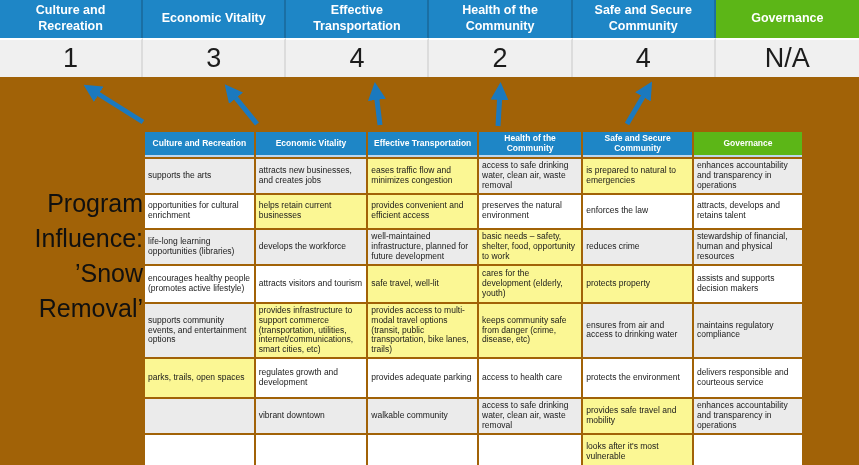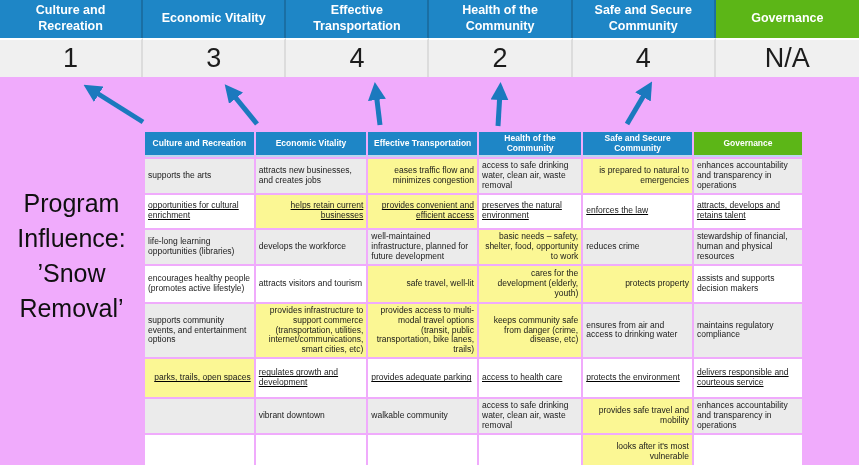--- a/index.html
+++ b/index.html
@@ -1,18 +1,18 @@
 <!DOCTYPE html>
 <html><head>
 <meta charset="utf-8">
 <style>
   html,body { margin:0; padding:0; background:#ffffff; }
   #canvas {
     position:relative; width:859px; height:465px; overflow:hidden;
-    font-family:"Liberation Sans", sans-serif; background:#f0abfc;
+    font-family:"Liberation Sans", sans-serif; background:#a16207;
   }
 
   
   .band { position:absolute; top:0; left:0; width:859px; }
   .band-row { display:flex; }
   .band-cell {
     box-sizing:border-box; width:143.17px; flex:0 0 143.17px;
     display:flex; align-items:center; justify-content:center; text-align:center;
   }
   .hdr-cell {
@@ -29,48 +29,48 @@
   .score-cell:last-child { border-right:none;text-align:center; }
 
   
   #arrows { position:absolute; left:0; top:80px; width:859px; height:52px; }
   #arrows line { stroke:#1B79BE; stroke-width:5; }
   #arrows .ah { fill:#1B79BE; }
 
   
   .program-title {
     position:absolute; left:0; top:186px; width:143px;
-    text-align:center; font-size:25px; line-height:1.4; color:#101010;
+    text-align:right; font-size:25px; line-height:1.4; color:#101010;
   }
 
   
   .matrix { position:absolute; left:143px; top:130px; }
   .matrix table {
     border-collapse:separate; border-spacing:2px; table-layout:fixed;
     width:661px;
   }
   .matrix th {
     background:#1E86C6; color:#ffffff; font-weight:bold; font-size:8.5px;
     line-height:1.15; height:21px; padding:1px 2px; text-align:center;
     border-bottom:2px solid #BDD7EE; overflow:hidden;
   }
   .matrix th.green { background:#5CB617; }
   .matrix td {
     font-size:8.5px; line-height:1.17; color:#1a1a1a;
     padding:2px 3px; vertical-align:middle; overflow:hidden;
   }
   .matrix tbody tr:nth-child(odd) td { background:#EBEBEB; }
   .matrix tbody tr:nth-child(even) td { background:#ffffff; }
-  .matrix tbody td.hl { background:#FBF794 !important;text-align:right; }
+  .matrix tbody td.hl { background:#FBF794 !important; }
   .matrix tbody tr:nth-child(1) { height:33px; }
-  .matrix tbody tr:nth-child(2) { height:33px;text-decoration:underline; }
+  .matrix tbody tr:nth-child(2) { height:33px; }
   .matrix tbody tr:nth-child(3) { height:32px; }
   .matrix tbody tr:nth-child(4) { height:36px; }
   .matrix tbody tr:nth-child(5) { height:49px; }
-  .matrix tbody tr:nth-child(6) { height:38px;text-decoration:underline; }
+  .matrix tbody tr:nth-child(6) { height:38px; }
   .matrix tbody tr:nth-child(7) { height:31px; }
   .matrix tbody tr:nth-child(8) { height:33px; }
 </style>
 </head>
 <body>
 
 <div id="canvas">
 
   <div class="band">
     <div class="band-row">

